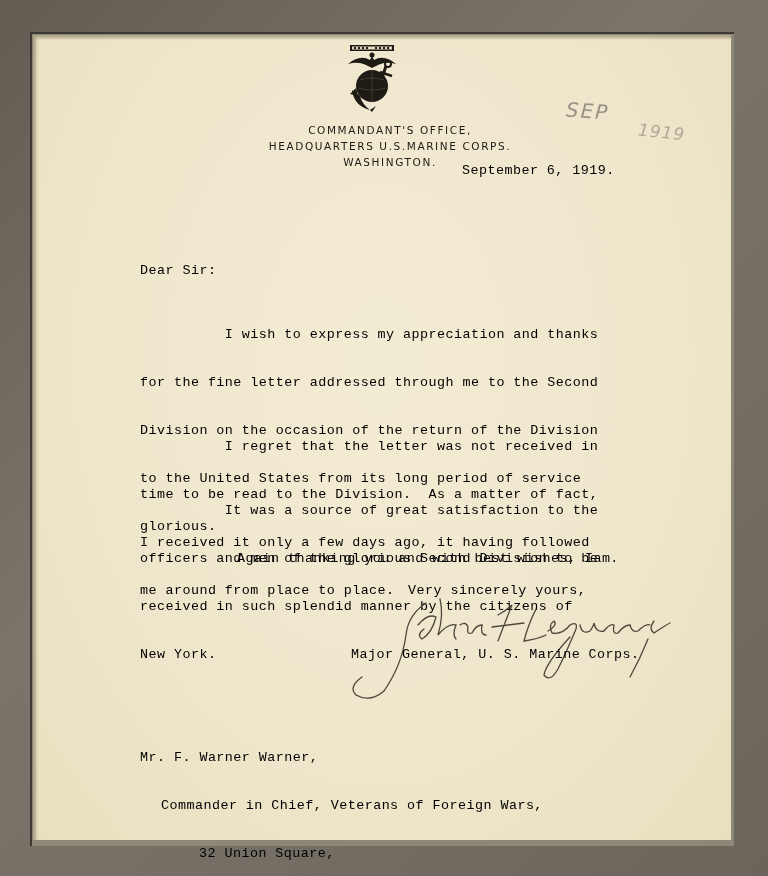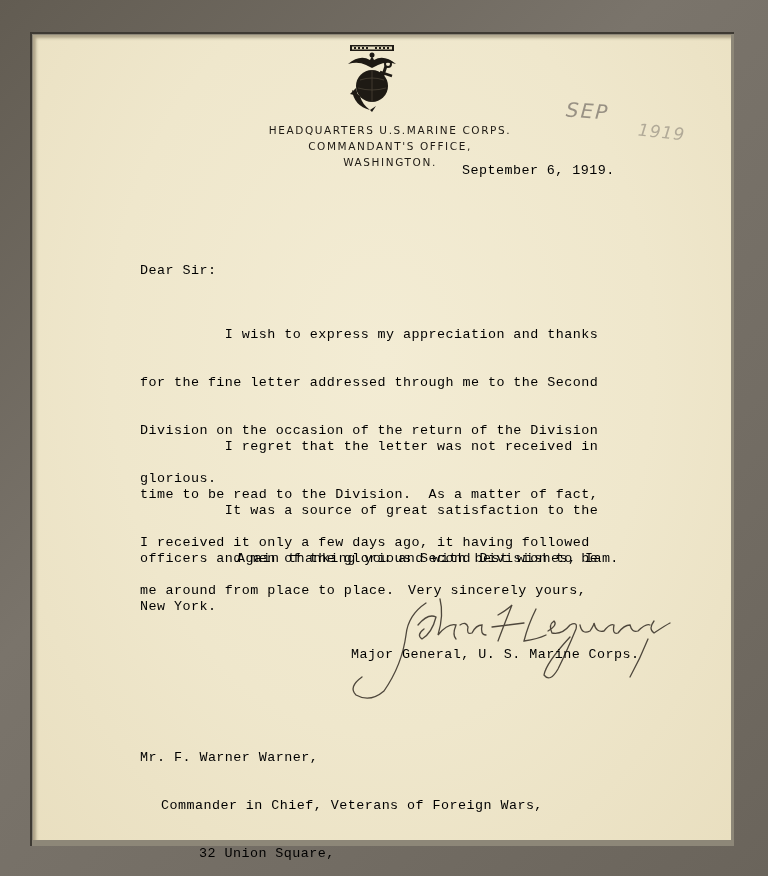--- a/index.html
+++ b/index.html
@@ -126,49 +126,51 @@
   <path d="M18 36 Q30 32 42 36 M16 44 Q30 48 44 44 M30 26 L30 58" stroke="#4a4236" stroke-width="0.8" fill="none"></path>
   <path d="M44 22 L40 34" stroke="#1e1a14" stroke-width="3"></path>
   <circle cx="46" cy="20" r="3" fill="none" stroke="#1e1a14" stroke-width="2"></circle>
   <path d="M38 28 L50 32" stroke="#1e1a14" stroke-width="2.5"></path>
   <path d="M10 46 Q12 62 28 66 Q20 60 18 52 Z" fill="#1e1a14"></path>
   <path d="M8 50 L14 44 L16 52 Z" fill="#1e1a14"></path>
   <path d="M28 66 L34 62 L30 68 Z" fill="#1e1a14"></path>
 </svg>
 
 <div class="letterhead">
+  <div>COMMANDANT'S OFFICE,</div>
   <div>HEADQUARTERS U.S.MARINE CORPS.</div>
-  <div>COMMANDANT'S OFFICE,</div>
   <div>WASHINGTON.</div>
 </div>
 
 <div class="stamp stamp-month">SEP</div>
 <div class="stamp stamp-year">1919</div>
 
 <div class="typed date">September 6, 1919.</div>
 
 <div class="typed salutation">Dear Sir:</div>
 
 <div class="typed para p1">
   <div>          I wish to express my appreciation and thanks</div>
   <div>for the fine letter addressed through me to the Second</div>
   <div>Division on the occasion of the return of the Division</div>
+  <div>to the United States from its long period of service</div>
   <div>glorious.</div>
 </div>
 
 <div class="typed para p2">
   <div>          I regret that the letter was not received in</div>
   <div>time to be read to the Division.  As a matter of fact,</div>
   <div>I received it only a few days ago, it having followed</div>
   <div>me around from place to place.</div>
 </div>
 
 <div class="typed para p3">
   <div>          It was a source of great satisfaction to the</div>
   <div>officers and men of the glorious Second Division to be</div>
+  <div>received in such splendid manner by the citizens of</div>
   <div>New York.</div>
 </div>
 
 <div class="typed closing-line">Again thanking you and with best wishes, Iam.</div>
 <div class="typed valediction">Very sincerely yours,</div>
 
 <svg class="signature" viewBox="0 0 330 110">
   <g fill="none" stroke="#4e473c" stroke-width="1.3" stroke-linecap="round">
     <path d="M78 8 Q60 20 58 40 Q54 70 36 96 Q22 108 8 100 Q0 92 14 82"></path>
     <path d="M70 30 Q80 18 88 22 Q84 38 74 44 Q68 40 76 34"></path>

